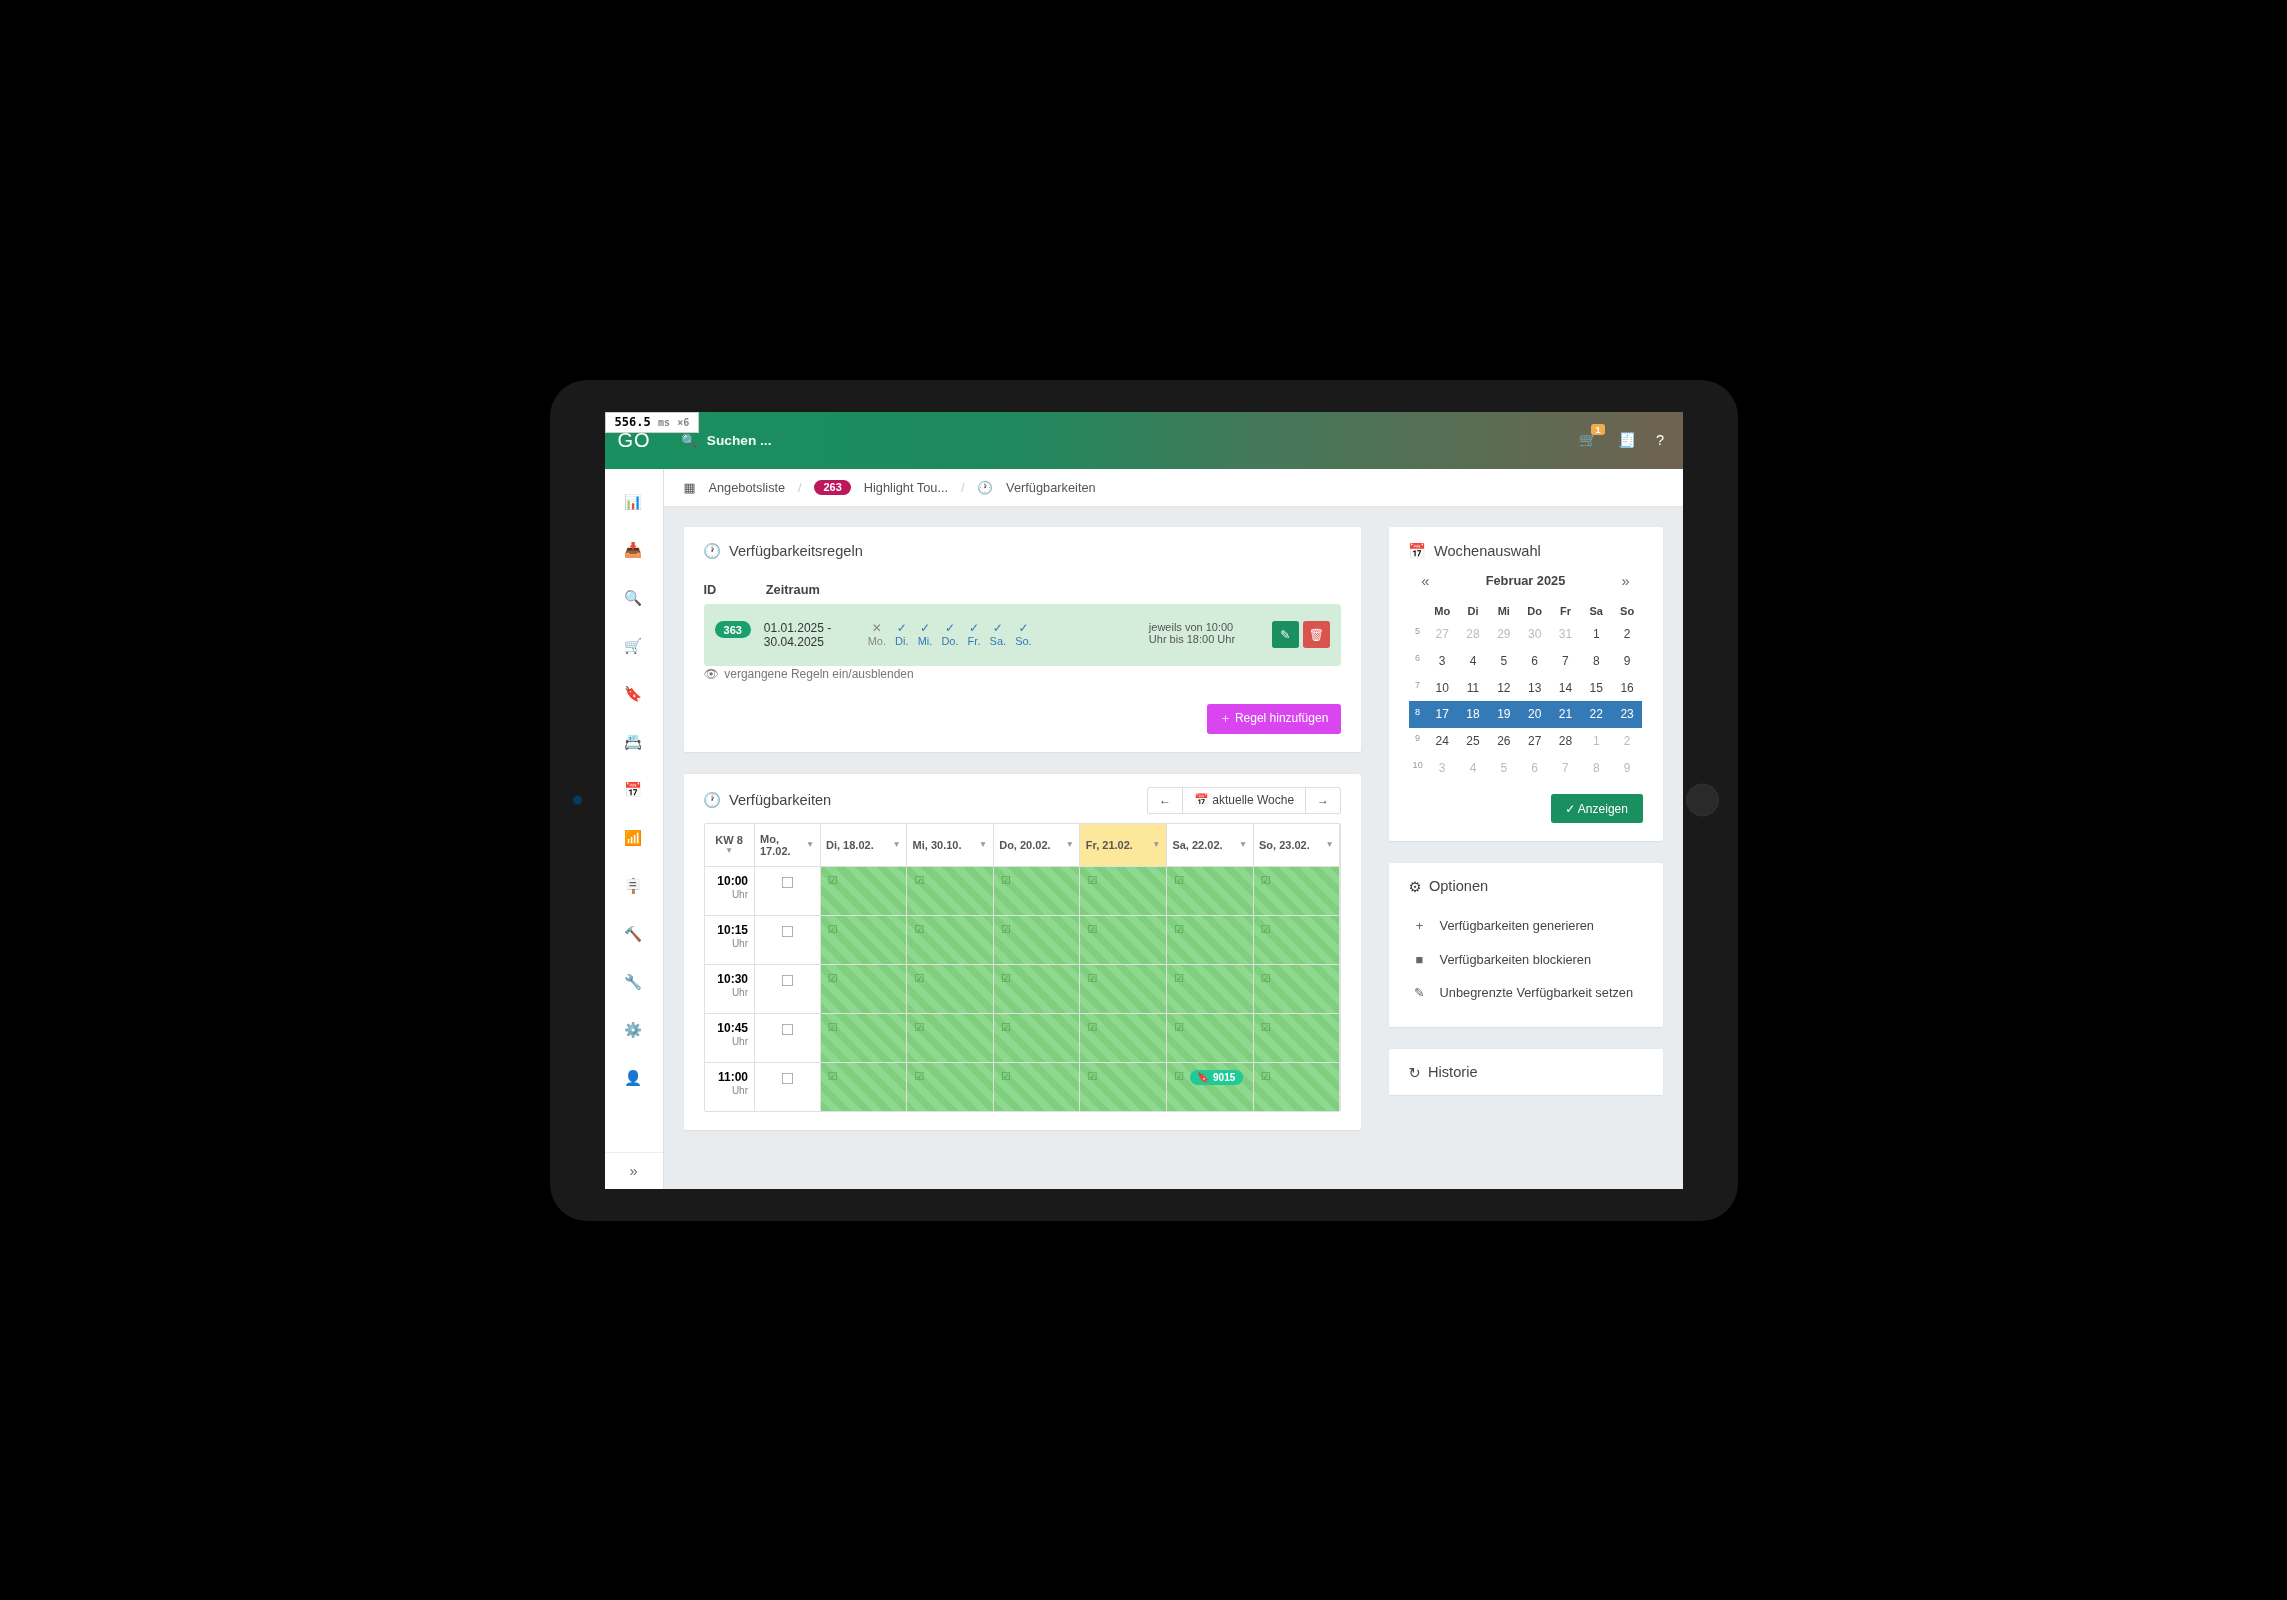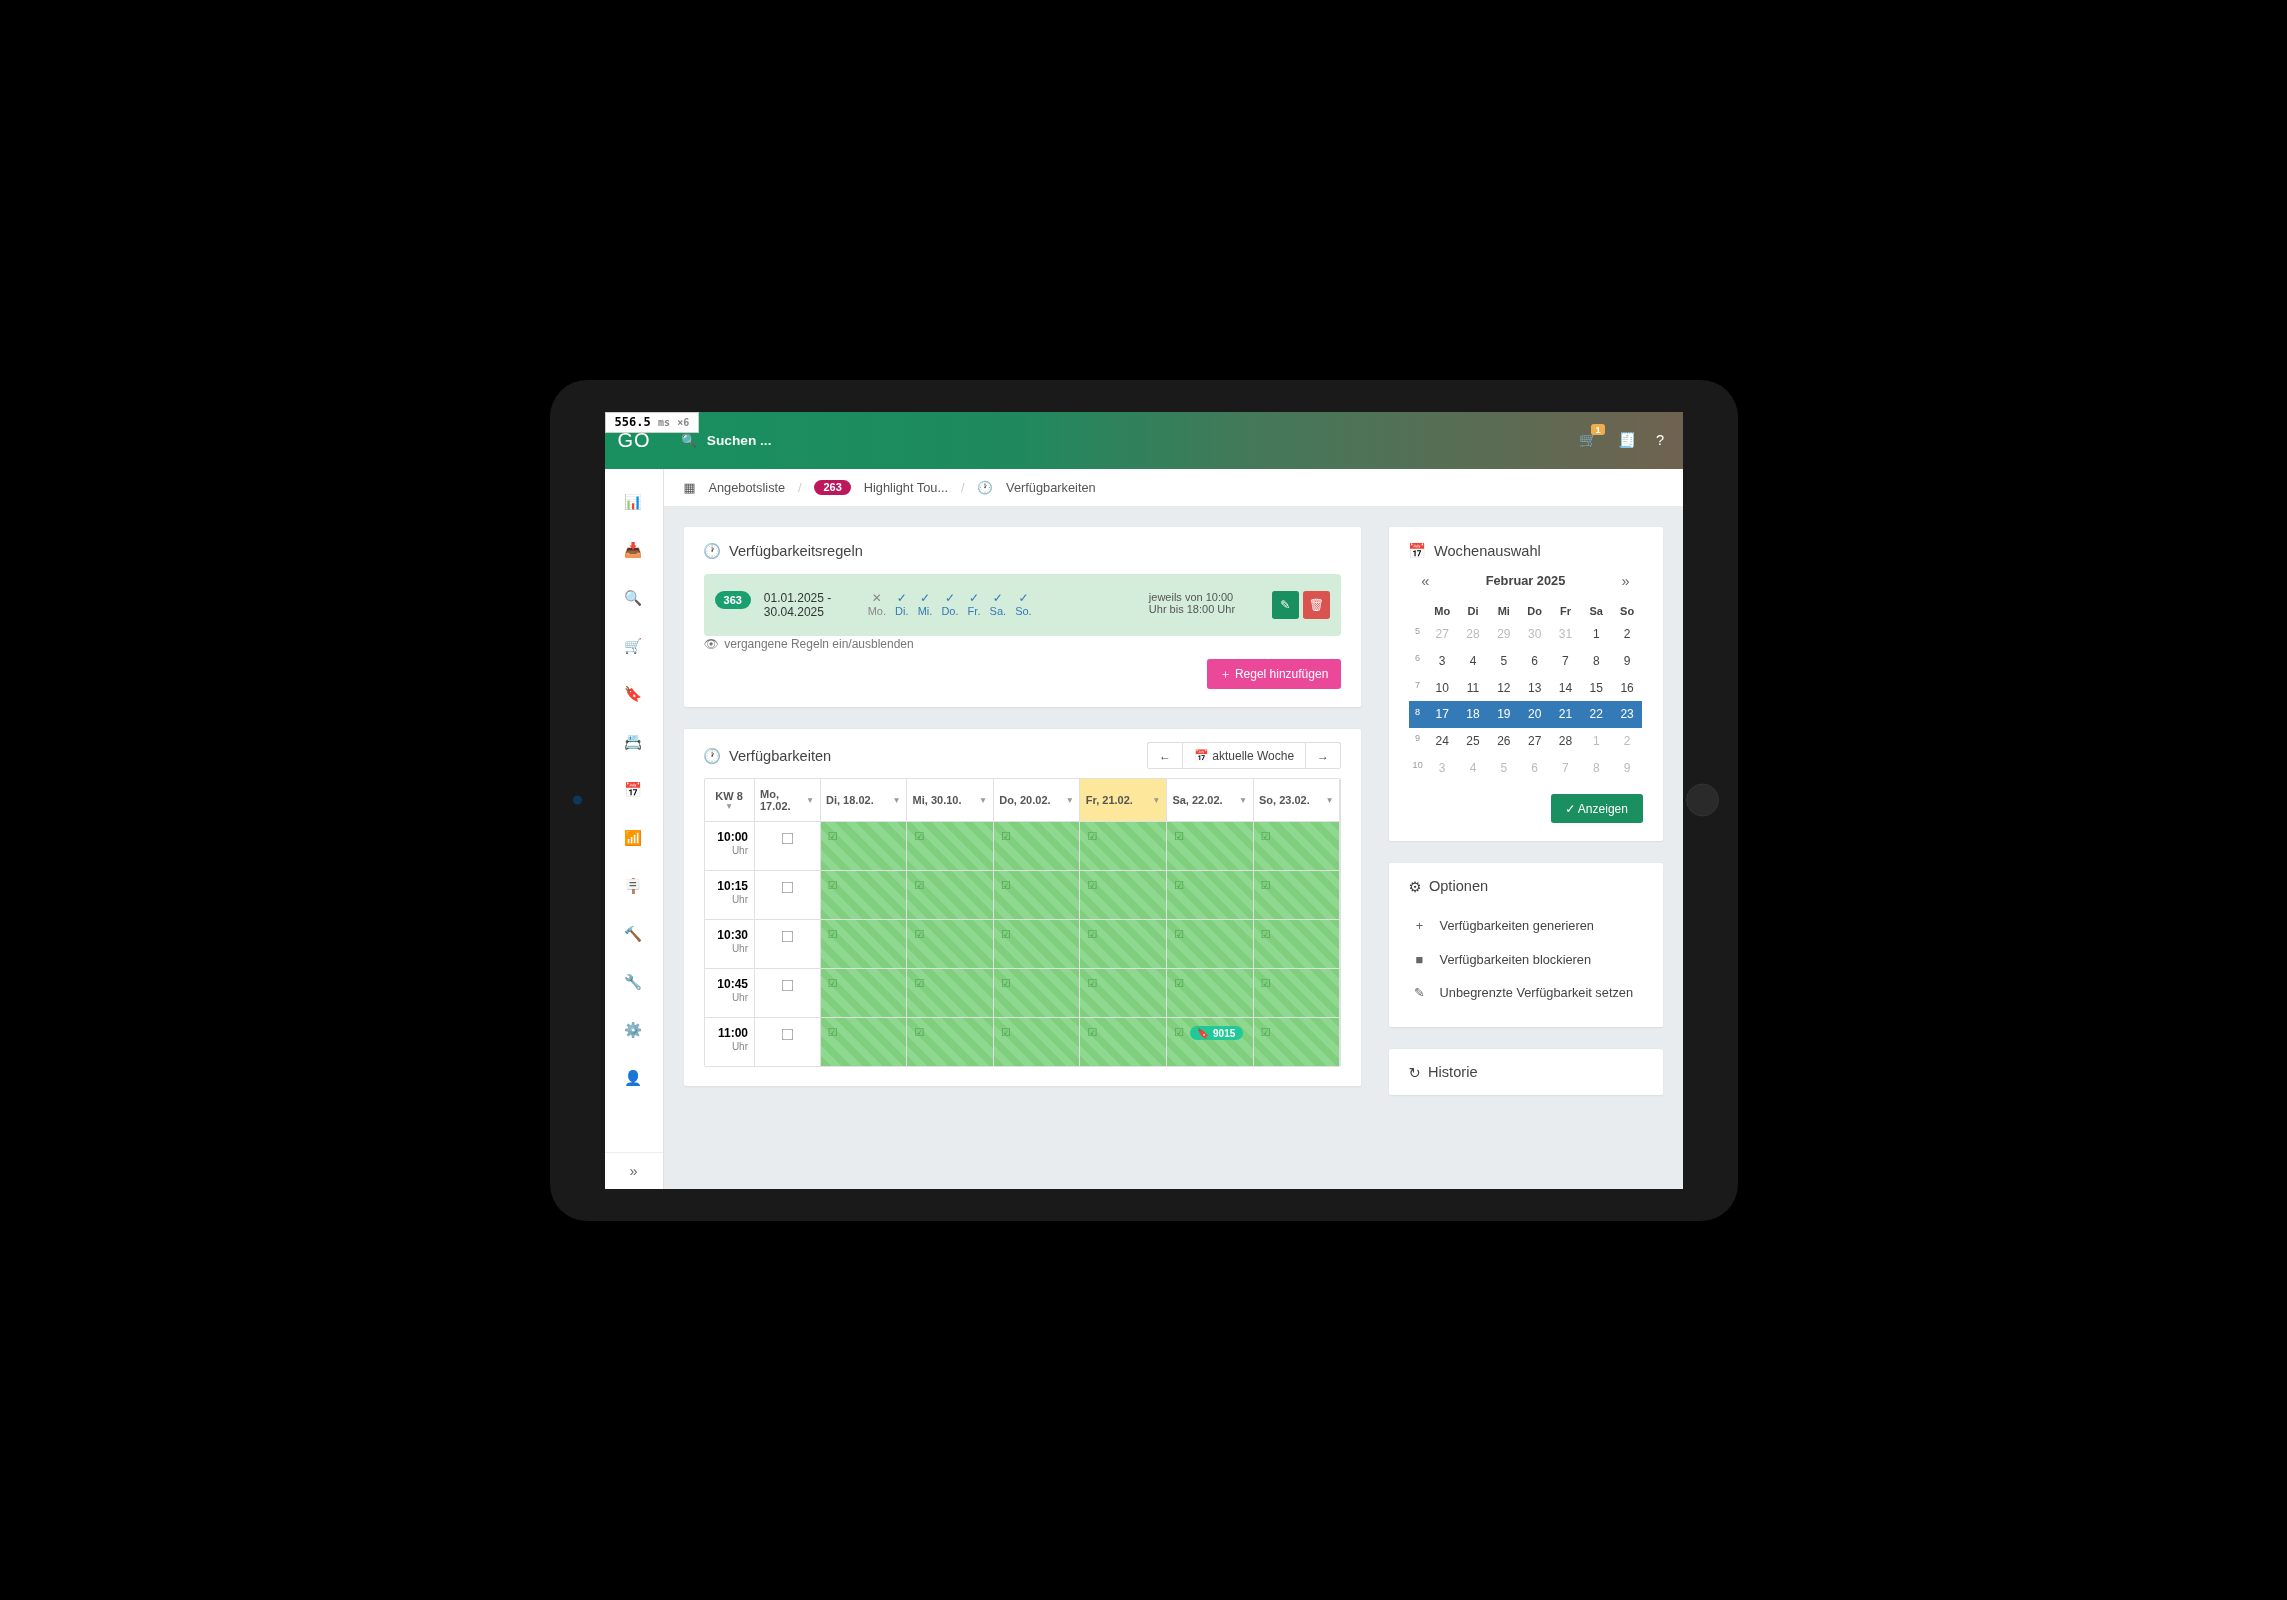--- a/index.html
+++ b/index.html
@@ -51,21 +51,21 @@
 .rule-day .chk { color: #337ab7; font-size: 12px; }
 .rule-day .x { color: #888; font-size: 12px; }
 .rule-day .lbl-on { color: #337ab7; font-weight: 500; }
 .rule-day .lbl-off { color: #888; }
 .rule-time { font-size: 11px; color: #555; margin-left: auto; width: 110px; }
 .rule-actions { display: flex; gap: 3.7px; }
 .btn-icon-sm { width: 27.4px; height: 27.4px; border-radius: 2.7px; display: flex; align-items: center; justify-content: center; color: #fff; font-size: 12px; cursor:pointer; border:none;}
 .btn-green { background: #1a8f5f; }
 .btn-red { background: #d9534f; }
 .toggle-past { font-size: 12px; color: #777; display:flex; align-items:center; gap:5.5px; cursor:pointer;}
-.btn-add-rule { float: right; background: #ec4899; color: #fff; border: none; padding: 6.4px 12.8px; border-radius: 2.7px; font-size: 12px; cursor: pointer; font-weight: 500; margin-top: 8px;}
+.btn-add-rule { float: right; background: #d946ef; color: #fff; border: none; padding: 6.4px 12.8px; border-radius: 2.7px; font-size: 12px; cursor: pointer; font-weight: 500; margin-top: 23px;}
 
 
 .avail-header { display: flex; align-items: center; justify-content: space-between; padding: 12.8px 20px 9.1px; }
 .avail-title { font-size: 14.6px; font-weight: 500; color: #444; display:flex; gap:7.3px; align-items:center;}
 .week-nav { display: flex; }
 .week-nav button { border: 0.9px solid #ddd; background: #fff; padding: 5.5px 11px; font-size: 12px; color: #444; cursor: pointer; }
 .week-nav button:first-child { border-radius: 2.7px 0 0 2.7px; border-right: none; }
 .week-nav button:last-child { border-radius: 0 2.7px 2.7px 0; border-left: none; }
 .week-nav button:nth-child(2) { border-left: 0.9px solid #ddd; border-right: 0.9px solid #ddd; }
 
@@ -175,20 +175,24 @@
           <div class="content-grid">
 
             <div>
 
               <div class="panel">
                 <div class="panel-header">
                   <span>🕐</span>
                   <span>Verfügbarkeitsregeln</span>
                 </div>
                 <div class="panel-body">
+                  <div class="rules-head">
+                    <div class="col-id">ID</div>
+                    <div>Zeitraum</div>
+                  </div>
                   <div class="rule-row">
                     <span class="rule-id">363</span>
                     <div class="rule-dates">
                       <div>01.01.2025 -</div>
                       <div>30.04.2025</div>
                     </div>
                     <div class="rule-days" id="rule-days">
                         <div class="rule-day">
                           <div class="x">✕</div>
                           <div class="lbl-off">Mo.</div>

